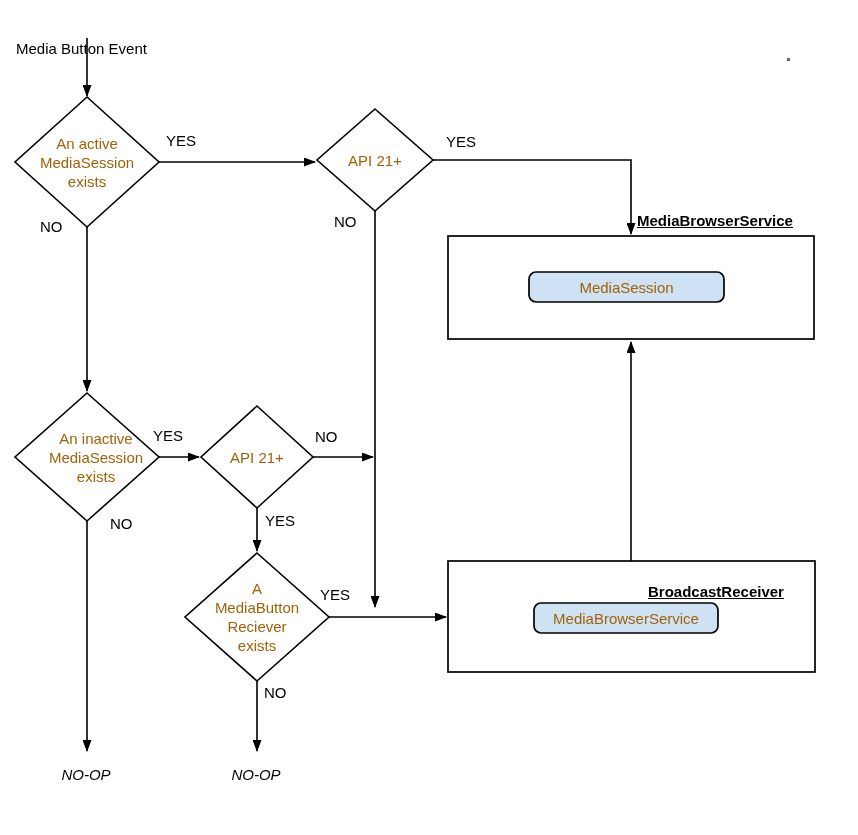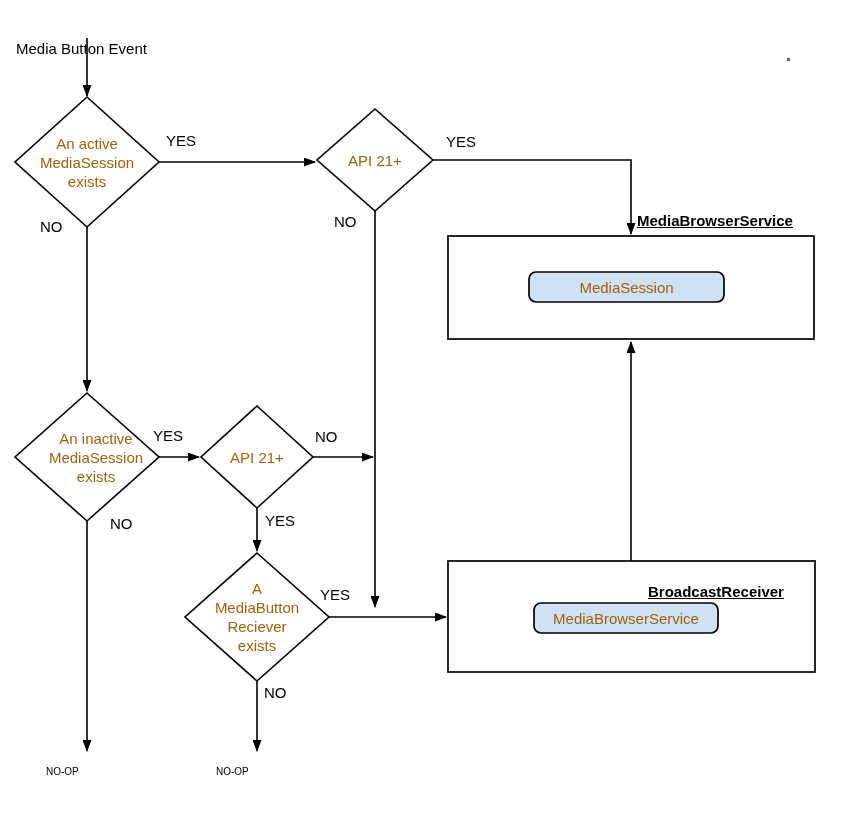--- a/index.html
+++ b/index.html
@@ -29,22 +29,24 @@
     text-align: center;
     font-size: 15px;
     line-height: 19px;
     white-space: pre-line;
     color: #a16207;
   }
   .container-title { font-weight: bold; font-size: 15px; text-decoration: underline; }
   .terminal {
     position: absolute;
     width: 80px;
-    font-size: 10px;
+    text-align: center;
+    font-size: 15px;
     color: #000;
+    font-style: italic;
   }
   .stray {
     position: absolute;
     left: 787px; top: 58px;
     width: 3px; height: 3px;
     background: #666;
   }
 </style>
 </head>
 <body>

